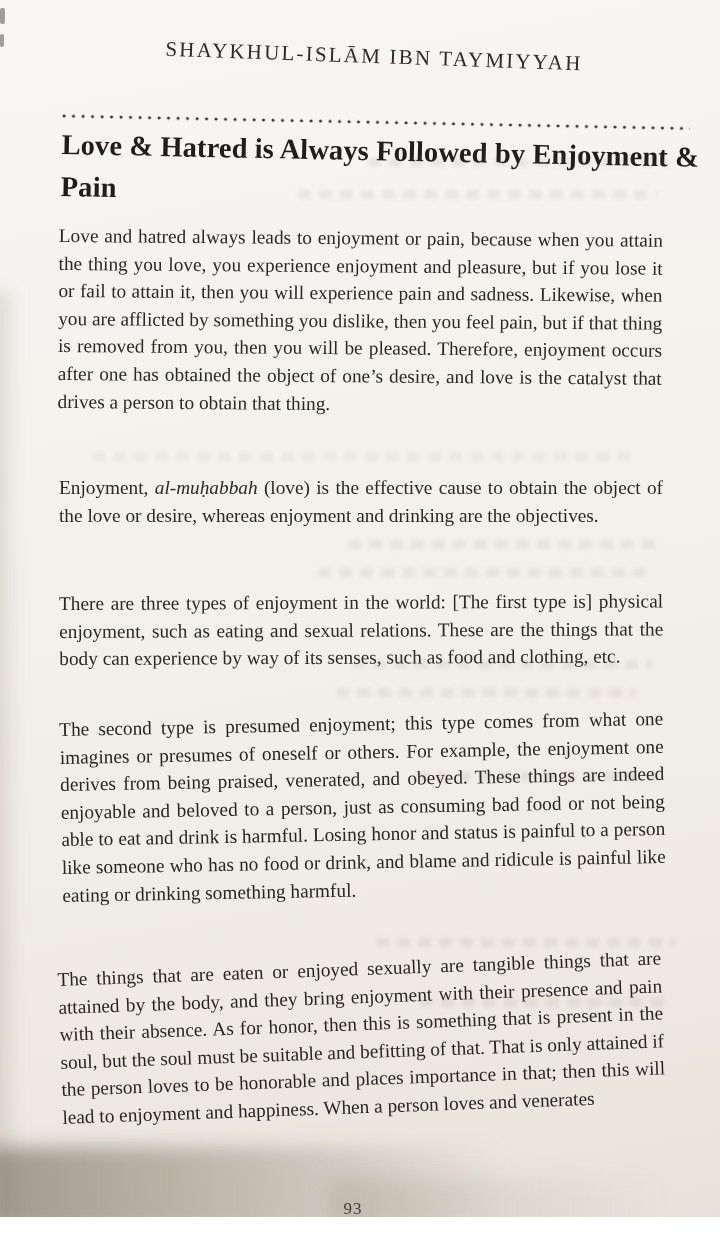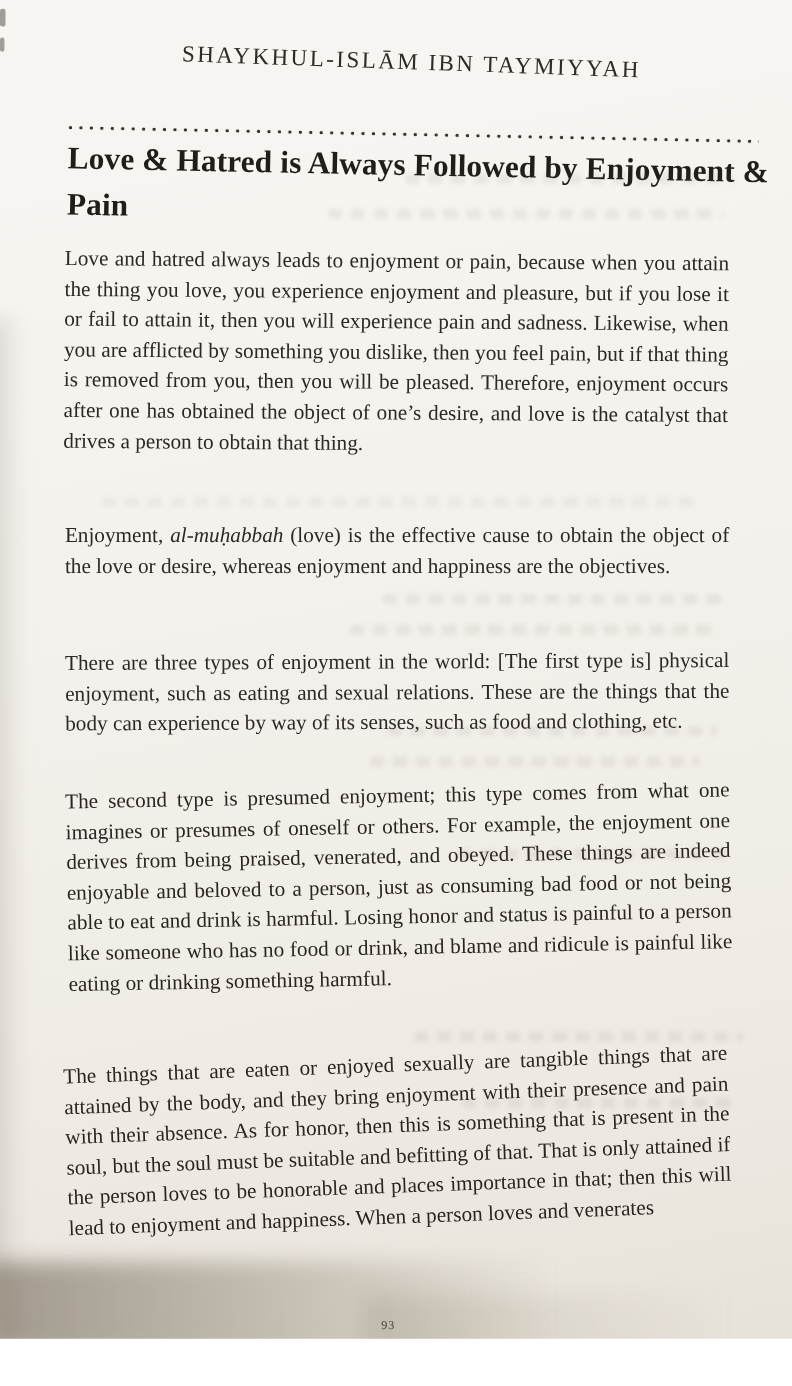--- a/index.html
+++ b/index.html
@@ -66,21 +66,21 @@
   .para em { }
   .p1 { top: 222px; transform: rotate(0.45deg);  transform-origin: 0 0; }
   .p2 { top: 474px; }
   .p3 { top: 590px; transform: rotate(-0.25deg); transform-origin: 0 0; }
   .p4 { top: 716px; transform: rotate(-1.05deg); transform-origin: 0 0; color: #292521; }
   .p5 { top: 966px; left: 57px; transform: rotate(-2.05deg); transform-origin: 0 0; color: #292521; }
 
   .page-number {
     position: absolute; top: 1199px; left: 0; width: 706px;
     text-align: center;
-    font-size: 11px; letter-spacing: 1px; color: #45413b;
+    font-size: 17px; letter-spacing: 1px; color: #45413b;
   }
   
   .ghost {
     position: absolute; height: 9px; border-radius: 4px;
     background: repeating-linear-gradient(90deg, rgba(104,96,84,0.9) 0 13px, rgba(104,96,84,0) 13px 21px);
     opacity: 0.10; filter: blur(2.2px);
   }
   .g1  { left: 368px; top: 158px; width: 300px; }
   .g2  { left: 298px; top: 190px; width: 360px; }
   .g3  { left: 92px;  top: 452px; width: 540px; opacity: 0.07; }
@@ -101,21 +101,21 @@
   <span class="edge-mark m2"></span>
 
   <div class="running-header">SHAYKHUL-ISLĀM IBN TAYMIYYAH</div>
 
   <div class="dotted-rule"></div>
 
   <h1 class="chapter-title">Love &amp; Hatred is Always Followed by Enjoyment &amp; Pain</h1>
 
   <p class="para p1">Love and hatred always leads to enjoyment or pain, because when you attain the thing you love, you experience enjoyment and pleasure, but if you lose it or fail to attain it, then you will experience pain and sadness. Likewise, when you are afflicted by something you dislike, then you feel pain, but if that thing is removed from you, then you will be pleased. Therefore, enjoyment occurs after one has obtained the object of one’s desire, and love is the catalyst that drives a person to obtain that thing.</p>
 
-  <p class="para p2"><span>Enjoyment, </span><em>al-muḥabbah</em><span> (love) is the effective cause to obtain the object of the love or desire, whereas enjoyment and happiness are the objectives.</span></p>
+  <p class="para p2"><span>Enjoyment, </span><em>al-muḥabbah</em><span> (love) is the effective cause to obtain the object of the love or desire, whereas enjoyment and drinking are the objectives.</span></p>
 
   <p class="para p3">There are three types of enjoyment in the world: [The first type is] physical enjoyment, such as eating and sexual relations. These are the things that the body can experience by way of its senses, such as food and clothing, etc.</p>
 
   <p class="para p4">The second type is presumed enjoyment; this type comes from what one imagines or presumes of oneself or others. For example, the enjoyment one derives from being praised, venerated, and obeyed. These things are indeed enjoyable and beloved to a person, just as consuming bad food or not being able to eat and drink is harmful. Losing honor and status is painful to a person like someone who has no food or drink, and blame and ridicule is painful like eating or drinking something harmful.</p>
 
   <p class="para p5">The things that are eaten or enjoyed sexually are tangible things that are attained by the body, and they bring enjoyment with their presence and pain with their absence. As for honor, then this is something that is present in the soul, but the soul must be suitable and befitting of that. That is only attained if the person loves to be honorable and places importance in that; then this will lead to enjoyment and happiness. When a person loves and venerates</p>
 
   <div class="ghost g1"></div>
   <div class="ghost g2"></div>
   <div class="ghost g3"></div>

